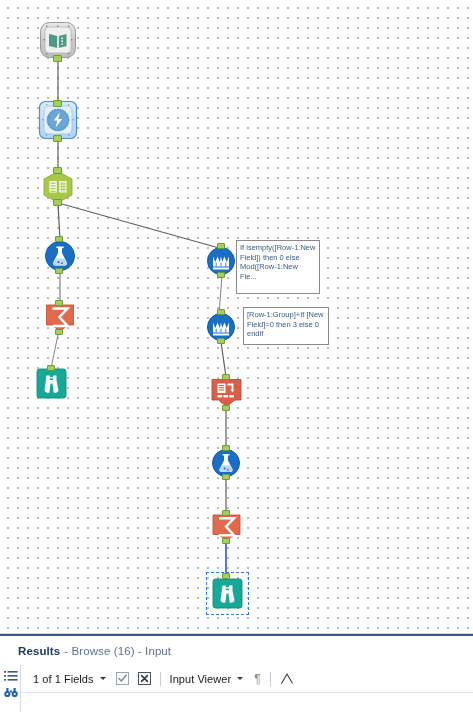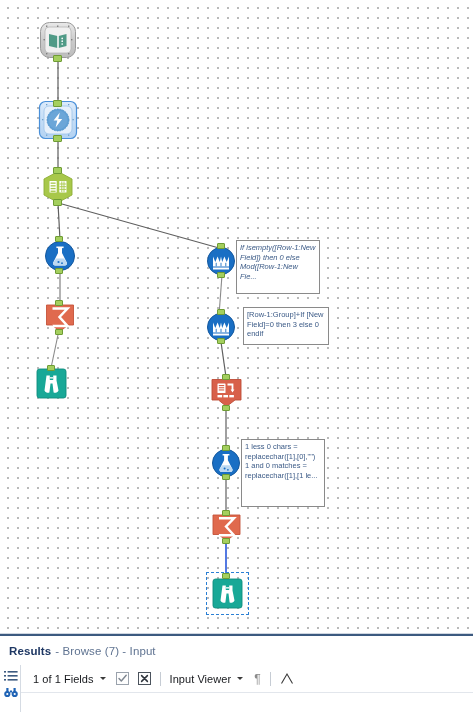--- a/index.html
+++ b/index.html
@@ -99,21 +99,21 @@
     background: #3c5a80;
   }
   #results-header {
     position: absolute;
     left: 0; top: 2px;
     width: 473px;
     height: 29px;
     background: #ffffff;
     display: flex;
     align-items: center;
-    padding-left: 9px;
+    padding-left: 18px;
     box-sizing: border-box;
   }
   .rh-title {
     font-size: 11.5px;
     font-weight: bold;
     color: #1f3864;
     letter-spacing: 0.1px;
   }
   .rh-sub {
     font-size: 11.5px;
@@ -370,21 +370,21 @@
           <line x1="10.2" y1="16.8" x2="10.2" y2="20.3"></line>
           <line x1="15" y1="16.8" x2="15" y2="20.3"></line>
           <line x1="19.8" y1="16.8" x2="19.8" y2="20.3"></line>
         </g>
       </g>
     </svg>
   </div>
   <div class="plug sm" style="left:217px; top:243px;"></div>
   <div class="plug sm" style="left:217px; top:272px;"></div>
 
-  <div class="annot" style="left:236px; top:240px; width:84px; height:54px;font-style:italic;">If isempty([Row-1:New Field]) then 0 else Mod([Row-1:New Fie...</div>
+  <div class="annot" style="left:236px; top:240px; width:84px; height:54px;">If isempty([Row-1:New Field]) then 0 else Mod([Row-1:New Fie...</div>
 
   <div class="node" style="left:206px; top:312px; width:30px; height:30px;">
     <svg width="30" height="30" viewBox="0 0 30 30" xmlns="http://www.w3.org/2000/svg">
       <g>
         <circle cx="15" cy="15" r="13.5" fill="#1a6fc4" stroke="#14589e" stroke-width="1"></circle>
         <path d="M7 10.5 L9.3 16 L11.6 10.5 L13.8 16 L15 10.5 L16.2 16
                  L18.4 10.5 L20.7 16 L23 10.5 L23 20.5 L7 20.5 Z" fill="#ffffff"></path>
         <rect x="7" y="21.5" width="16" height="2" fill="#ffffff"></rect>
         <g stroke="#1a6fc4" stroke-width="0.9">
           <line x1="10.2" y1="16.8" x2="10.2" y2="20.3"></line>
@@ -432,22 +432,20 @@
                  L10.5 24 A2.1 2.1 0 0 1 8.6 21.1 Z" fill="#bcd9f2"></path>
         <rect x="11.6" y="6" width="6.8" height="1.5" fill="#ffffff"></rect>
         <circle cx="13.6" cy="20.6" r="1" fill="#1a6fc4"></circle>
         <circle cx="16.9" cy="21.8" r="0.85" fill="#1a6fc4"></circle>
       </g>
     </svg>
   </div>
   <div class="plug sm" style="left:222px; top:445px;"></div>
   <div class="plug sm" style="left:222px; top:474px;"></div>
 
-  <div class="annot" style="left:241px; top:439px; width:84px; height:68px;">1 less 0 chars = replacechar([1],[0],"")
-1 and 0 matches = replacechar([1],[1 le...</div>
 
   <div class="node" style="left:211px; top:513px; width:31px; height:29px;">
     <svg width="31" height="29" viewBox="0 0 31 29" xmlns="http://www.w3.org/2000/svg">
       <g>
         <path d="M2 2 L29 2 L29 21.5 L23.5 21.5 L15.5 27.8 L7.5 21.5 L2 21.5 Z" fill="#e06a4e" stroke="#c4543a" stroke-width="0.9"></path>
         <path d="M8 5.3 L23 5.3 L15 13.6 L23 22.3 L8 22.3" fill="none" stroke="#ffffff" stroke-width="2.4" stroke-linejoin="miter"></path>
       </g>
     </svg>
   </div>
   <div class="plug sm" style="left:222px; top:510px;"></div>
@@ -467,21 +465,21 @@
   </div>
   <div class="plug sm" style="left:222px; top:573px;"></div>
 
 </div>
 
 <div id="results-pane">
   <div id="results-topline"></div>
 
   <div id="results-header">
     <span class="rh-title">Results</span>
-    <span class="rh-sub">- Browse (7) - Input</span>
+    <span class="rh-sub">- Browse (16) - Input</span>
   </div>
 
   <div id="left-rail">
     <div class="rail-icon" style="top:4px;">
       <svg width="14" height="14" viewBox="0 0 14 14" xmlns="http://www.w3.org/2000/svg">
         <g fill="#3c5a80">
           <rect x="0" y="2" width="2" height="1.6"></rect>
           <rect x="3.6" y="2" width="10" height="1.6"></rect>
           <rect x="0" y="6" width="2" height="1.6"></rect>
           <rect x="3.6" y="6" width="10" height="1.6"></rect>

